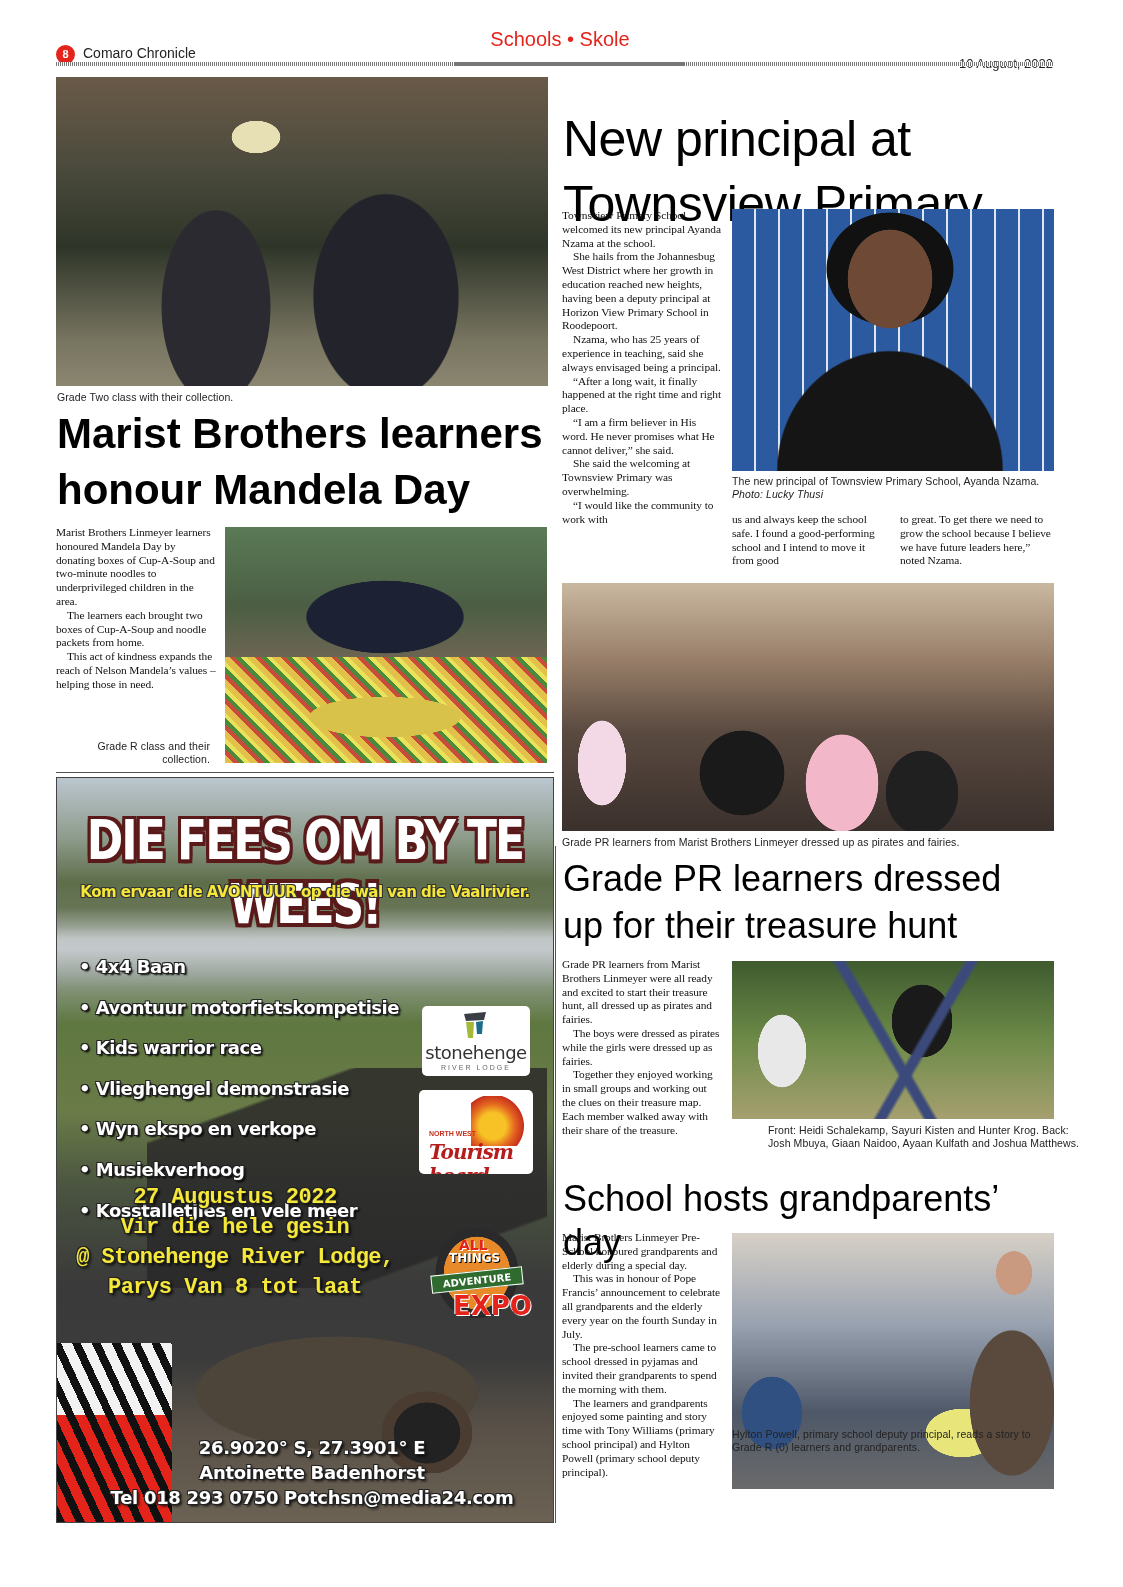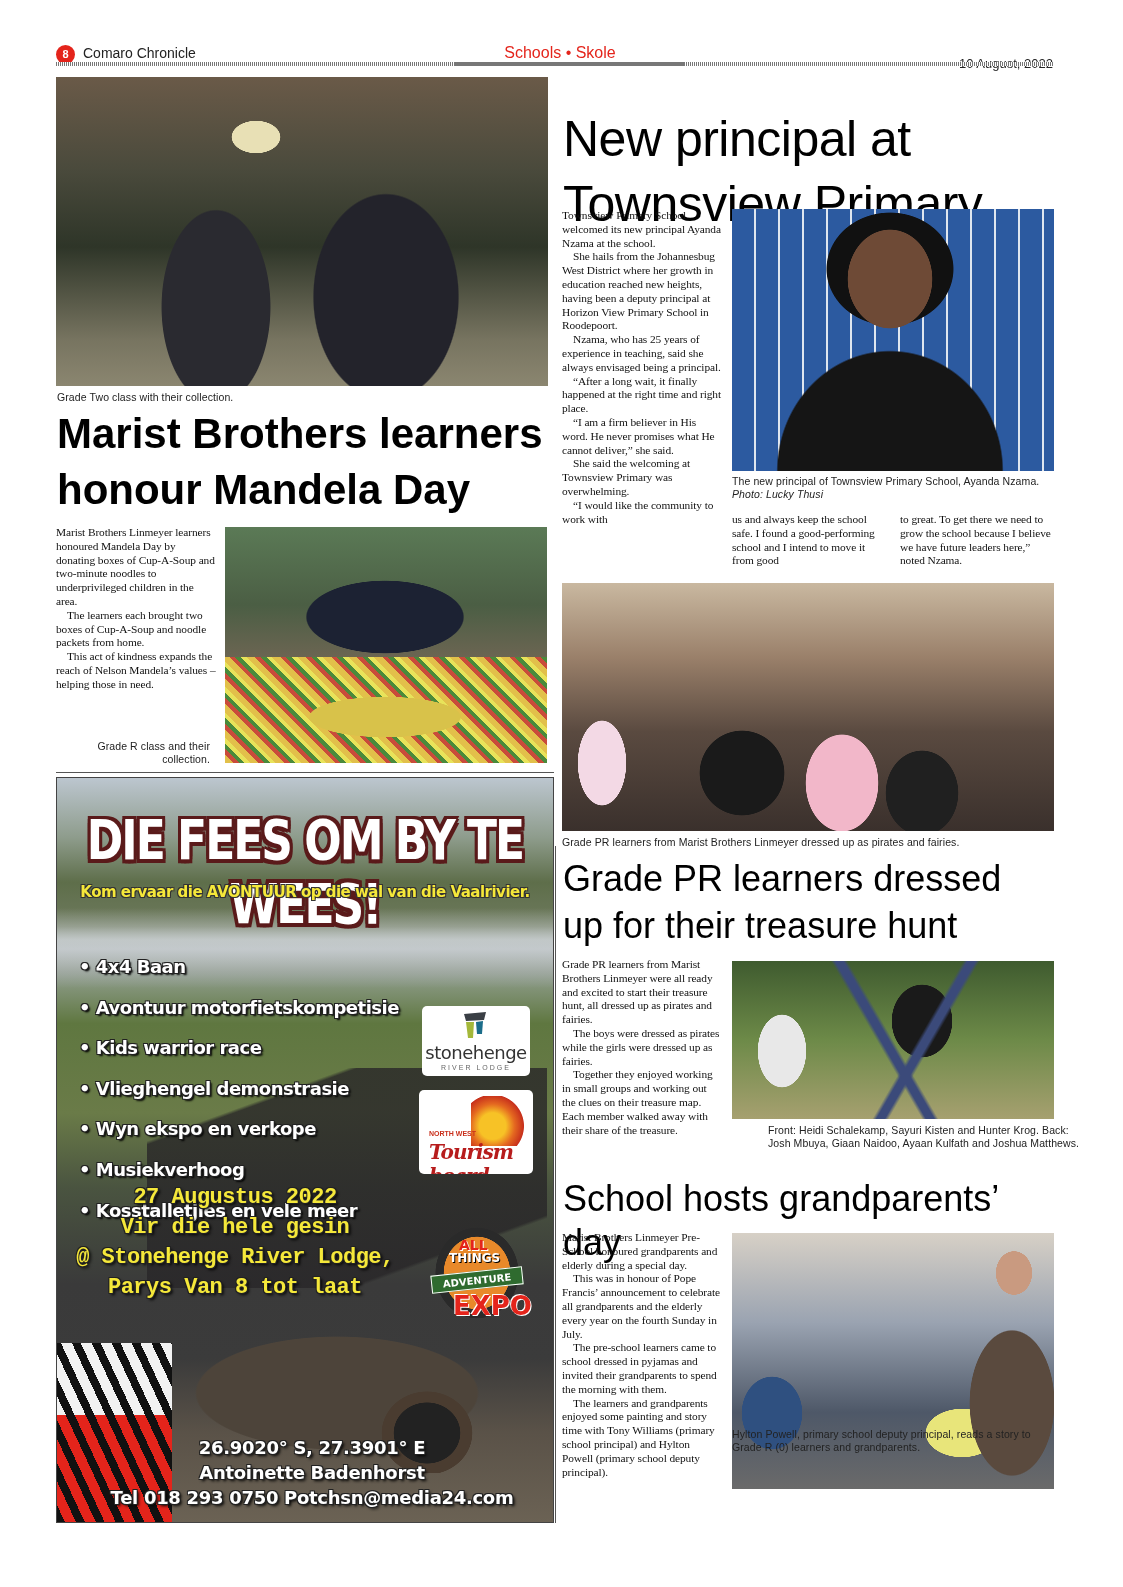--- a/index.html
+++ b/index.html
@@ -4,21 +4,21 @@
 <style>
   * { box-sizing: border-box; margin: 0; padding: 0; }
   html, body { width: 1123px; height: 1587px; background: #ffffff; overflow: hidden; }
   body { position: relative; font-family: "Liberation Sans", sans-serif; color: #111; }
 
   .abs { position: absolute; }
 
   
   .hdr-badge { left: 56px; top: 45px; width: 19px; height: 19px; border-radius: 50%; background: #e4241b; color: #fff; font-size: 11px; font-weight: bold; text-align: center; line-height: 19px; }
   .hdr-paper { left: 83px; top: 45px; font-size: 14px; color: #222; }
-  .hdr-section { left: 460px; width: 200px; top: 44px; font-size: 16px; color: #e4241b; text-align: center; }
+  .hdr-section { left: 460px; width: 200px; top: 28px; font-size: 20px; color: #e4241b; text-align: center; }
   .hdr-date { right: 70px; top: 56px; font-size: 13px; color: #222; }
   .hdr-rule { left: 56px; top: 62px; width: 998px; height: 4px;
     background: repeating-linear-gradient(90deg, #777 0 1px, #fff 1px 2px); }
   .hdr-rule-mid { left: 455px; top: 62px; width: 230px; height: 4px; background: #777; }
 
   
   .photo { overflow: hidden; }
   .ph-grade2 { left: 56px; top: 77px; width: 492px; height: 309px;
     background:
       radial-gradient(ellipse 60px 40px at 200px 60px, #e8e0b5 0 40%, transparent 41%),

